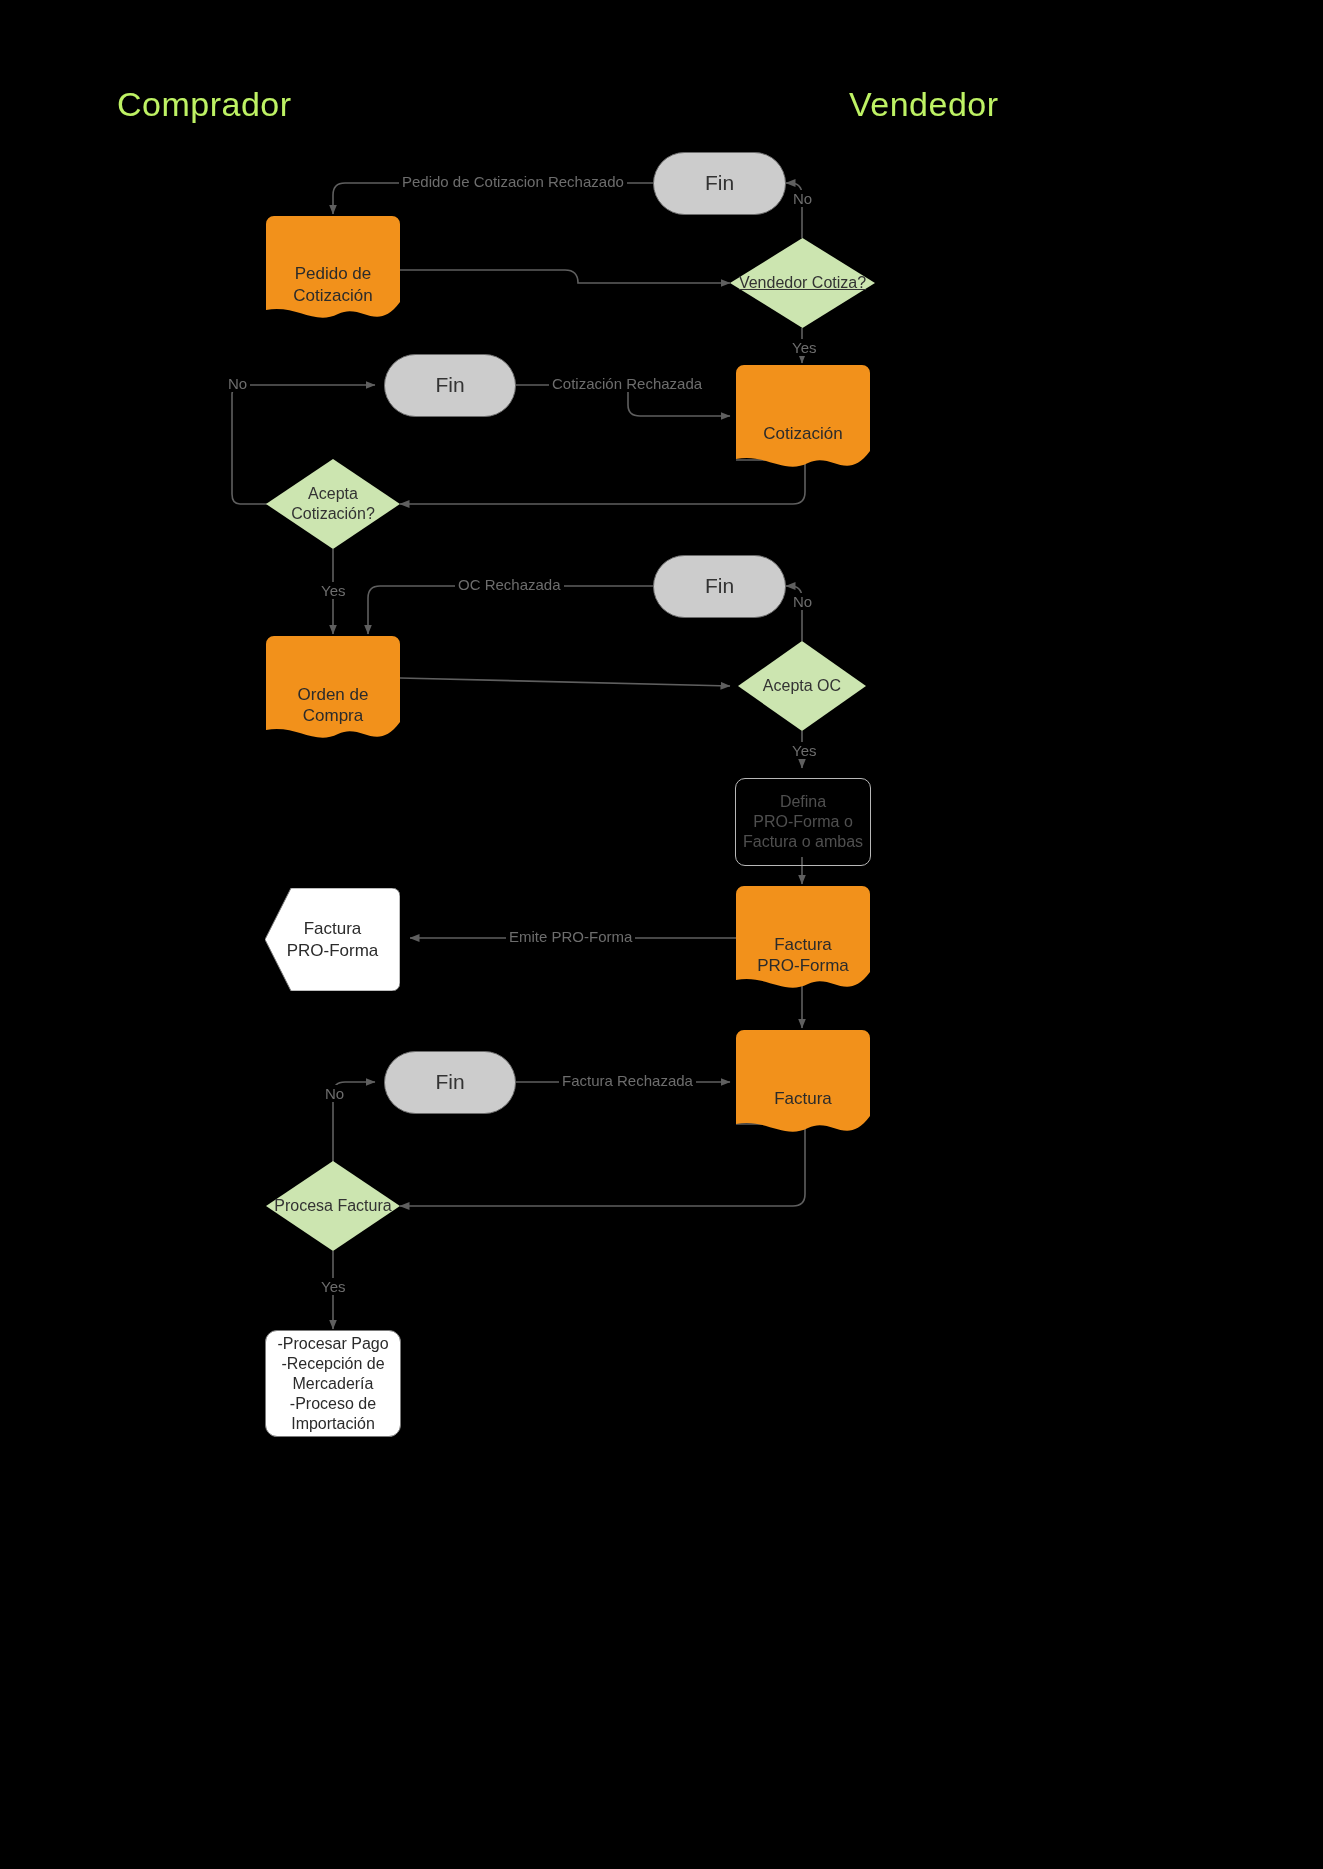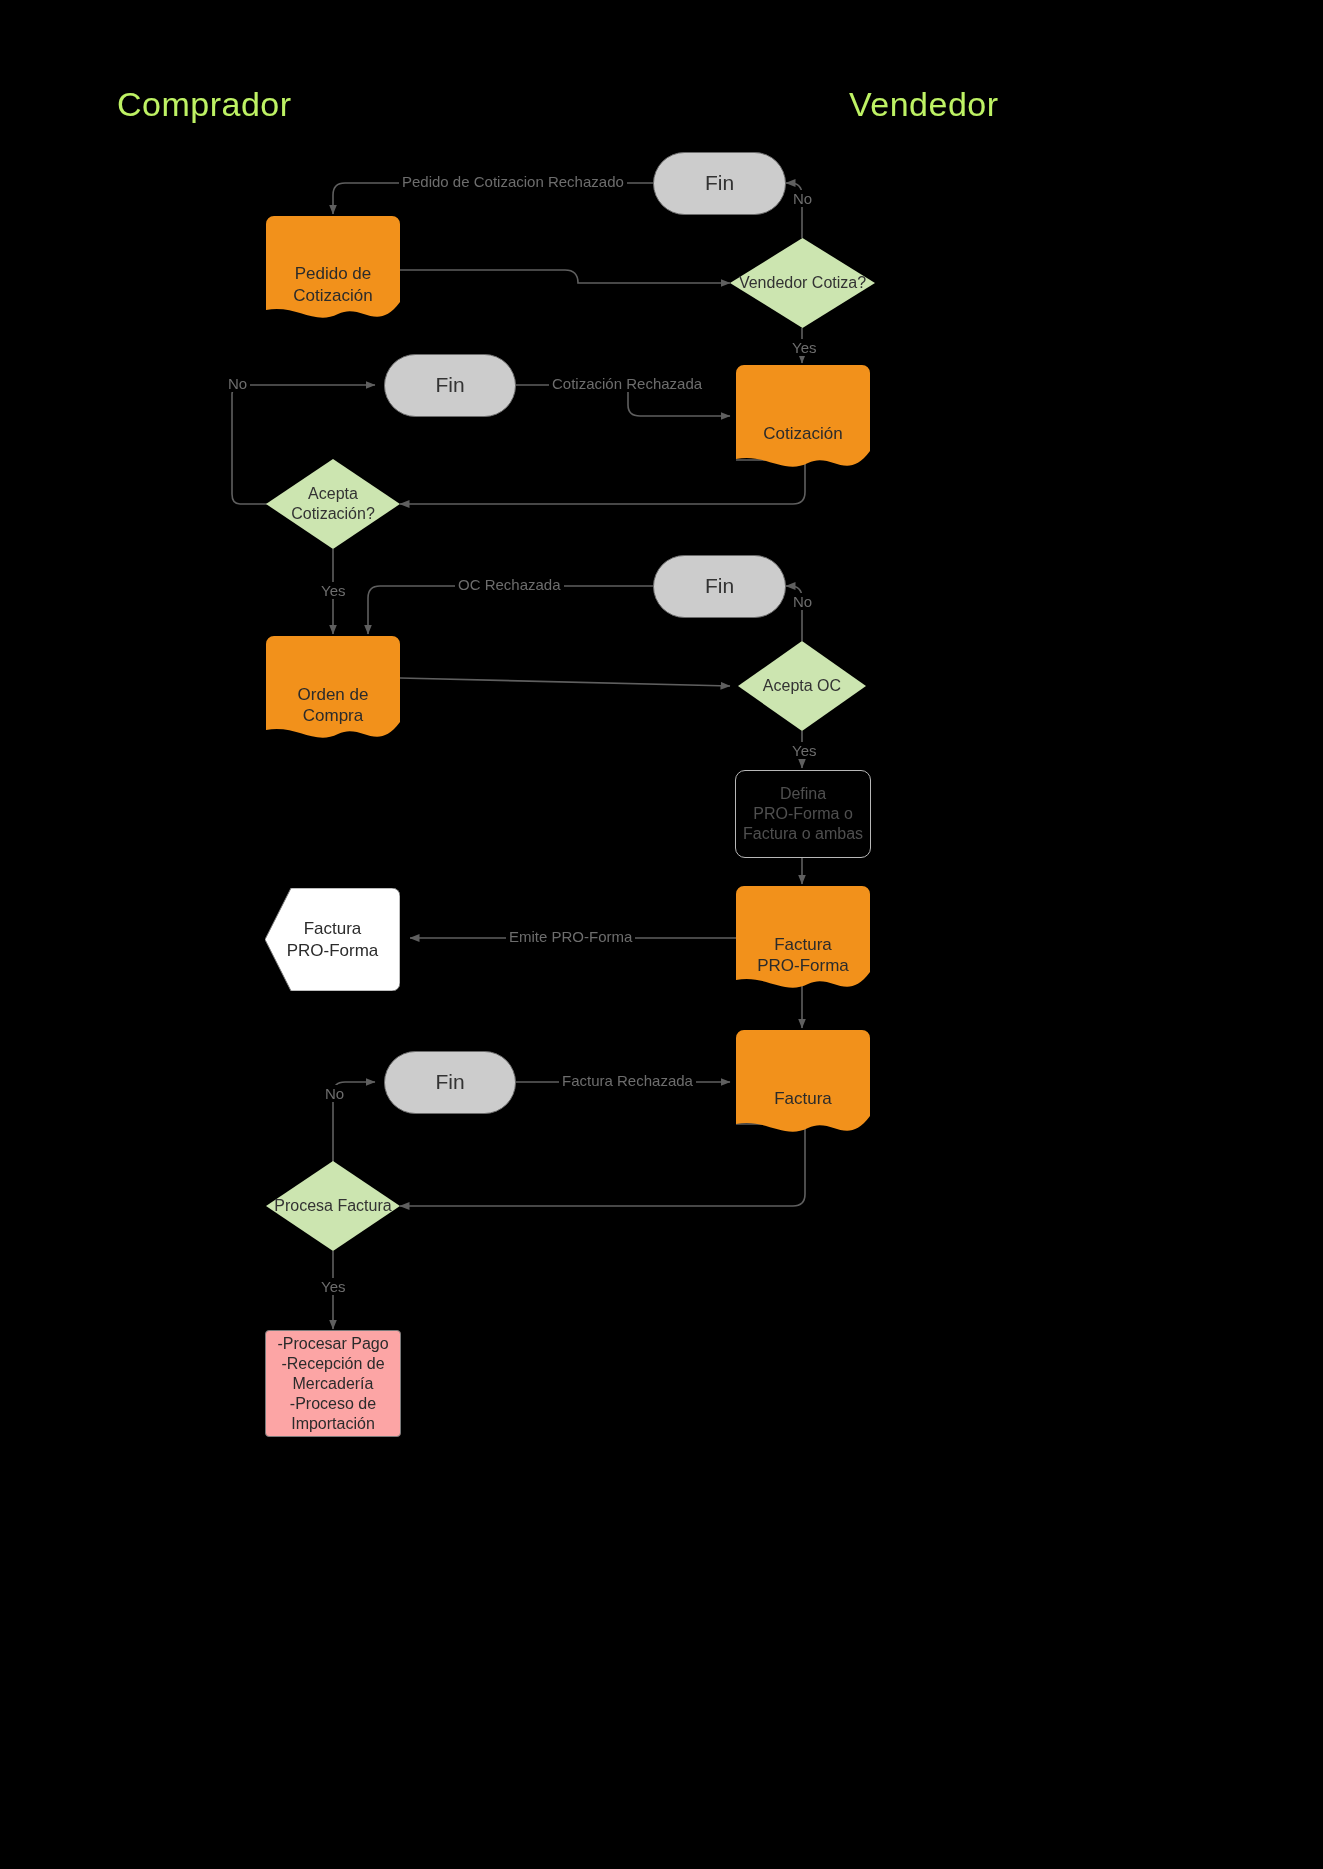--- a/index.html
+++ b/index.html
@@ -70,35 +70,36 @@
     z-index: 3;
     margin-top: 33px;
   }
   
   .n-process {
     background: transparent;
     border: 1px solid #b8b8b8;
     border-radius: 10px;
     color: #4f4f4f;
     font-size: 16px;
+    margin-top: 8px;
   }
   
   .n-pentagon {
     color: #2b2b2b;
     font-size: 17px;
   }
   .n-pentagon .node-label {
     position: relative;
     z-index: 3;
   }
   
   .n-whitebox {
-    background: #fca5a5;
+    background: #ffffff;
     border: 1px solid #7a7a7a;
-    border-radius: 4px;
+    border-radius: 12px;
     color: #2b2b2b;
     font-size: 16px;
   }
   .edge-label {
     position: absolute;
     color: #6d6d6d;
     font-size: 15px;
     white-space: nowrap;
     background: #000000;
     padding: 0 3px;
@@ -168,21 +169,21 @@
     <svg viewBox="0 0 134 104" preserveAspectRatio="none" style="position:absolute;left:0;top:0;width:100%;height:100%;">
       <path d="M8,0 H126 A8,8 0 0 1 134,8 V86
                C110,118 96,86 72,98
                C48,110 30,88 0,94
                V8 A8,8 0 0 1 8,0 Z" fill="#f2911b"></path>
     </svg>
     <span class="node-label">Pedido de
 Cotización</span>
   </div>
 
-  <div class="node n-decision" style="left:730px; top:238px; width:145px; height:90px;">
+  <div class="node n-decision" style="left:730px; top:238px; width:145px; height:90px;text-decoration:underline;">
     <svg viewBox="0 0 145 90" preserveAspectRatio="none" style="position:absolute;left:0;top:0;width:100%;height:100%;">
       <polygon points="72.5,0 145,45 72.5,90 0,45" fill="#cce5b0"></polygon>
     </svg>
     <span class="node-label">Vendedor Cotiza?</span>
   </div>
 
   <div class="node n-terminator" style="left:384px; top:354px; width:132px; height:63px;">
     <span class="node-label">Fin</span>
   </div>
 

